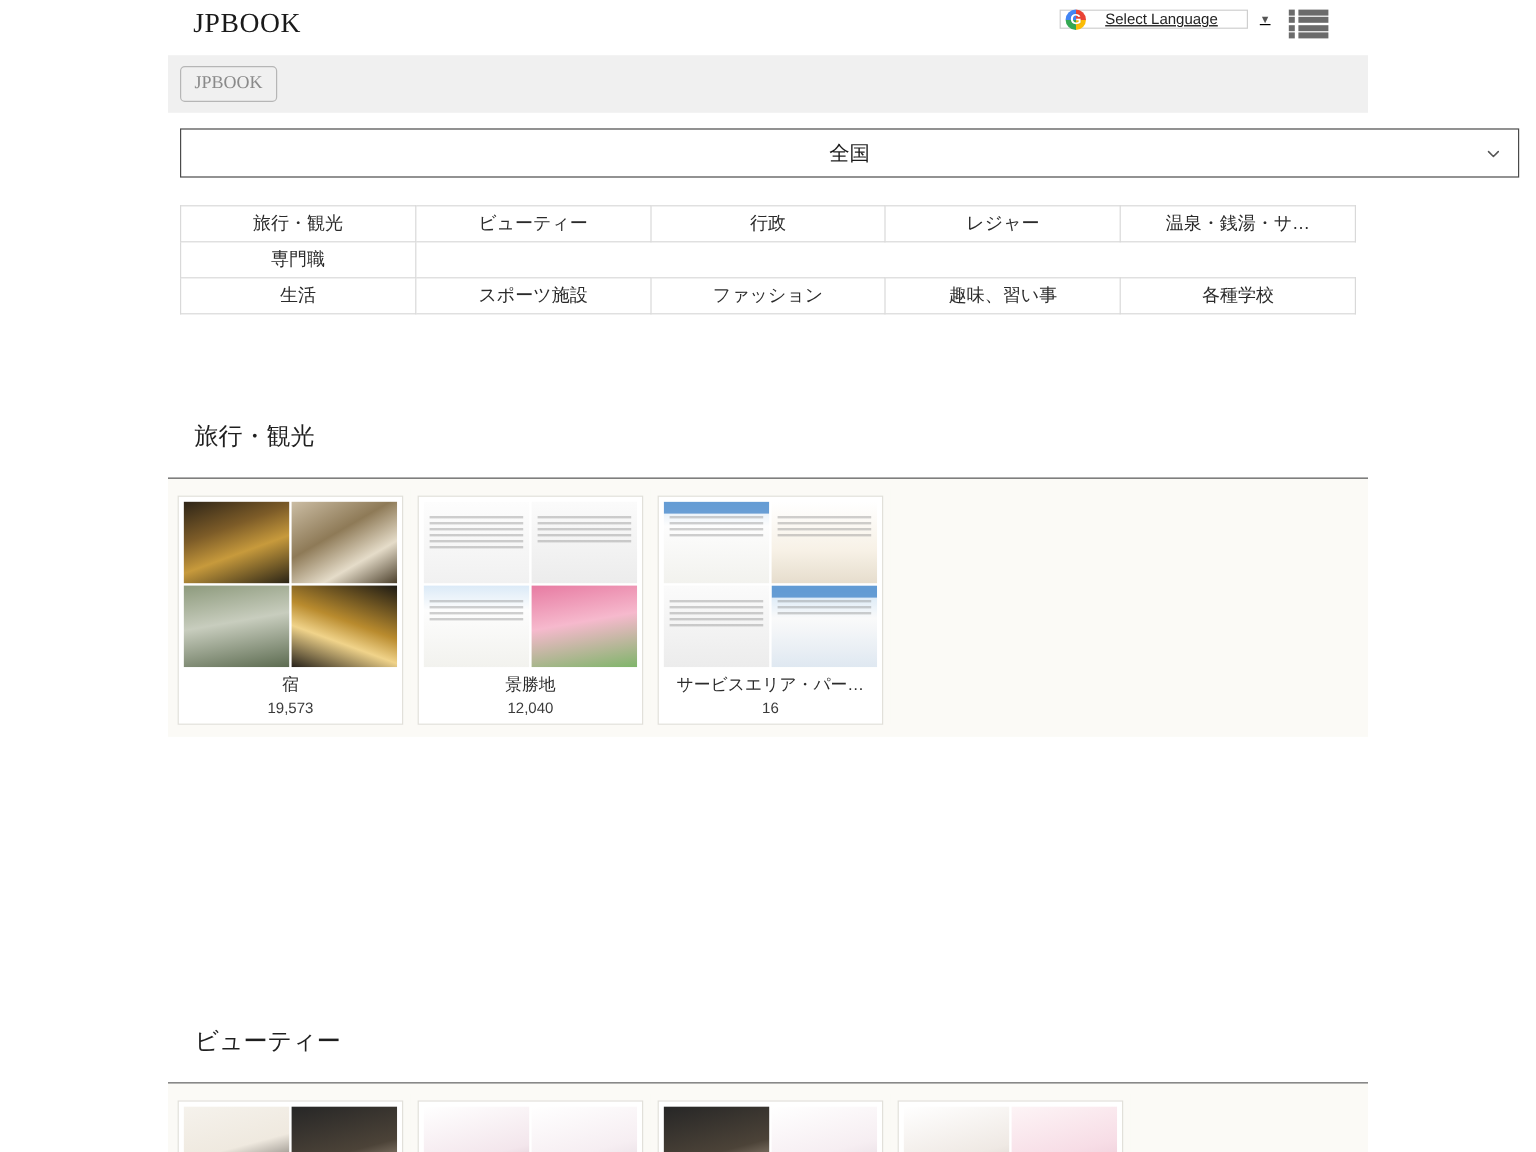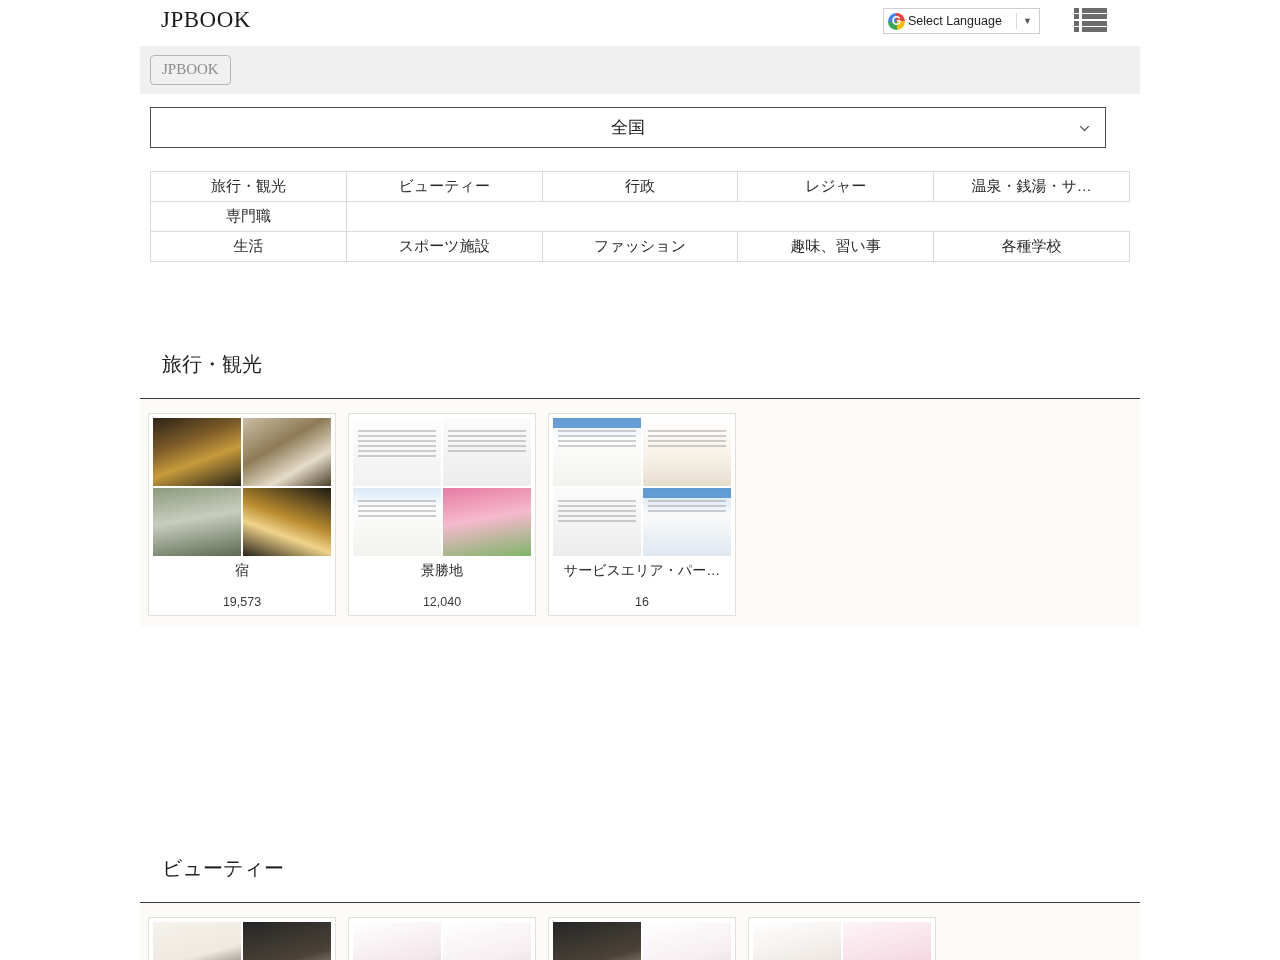--- a/index.html
+++ b/index.html
@@ -18,23 +18,23 @@
     background: #ffffff;
   }
   .brand {
     position: absolute; left: 161px; top: 7px;
     font-family: "Liberation Serif", "DejaVu Serif", serif;
     font-size: 23px; font-weight: 400; color: #1a1a1a;
     letter-spacing: .5px;
   }
   .translate-widget {
     position: absolute; left: 883px; top: 8px;
-    width: 157px; height: 26px;
+    width: 157px; height: 16px;
     border: 1px solid #cfcfcf; background: #fff;
-    display: flex; align-items: center; gap: 3px; padding: 0 4px;
+    display: flex; align-items: center; gap: 16px; padding: 0 4px; text-decoration: underline;
   }
   .g-logo {
     width: 17px; height: 17px; position: relative; flex: none;
     border-radius: 50%; overflow: hidden;
     background: conic-gradient(from 0deg, #ea4335 0 25%, #fbbc05 25% 50%, #34a853 50% 75%, #4285f4 75% 100%);
   }
   .g-logo::after {
     content: "G"; position: absolute; inset: 0;
     display: flex; align-items: center; justify-content: center;
     font-family: "Liberation Sans", sans-serif; font-weight: 700;
@@ -66,21 +66,21 @@
   .crumb-btn {
     border: 1px solid #b6b6b6; border-radius: 4px;
     background: #f0f0f0; color: #8a8a8a;
     font-family: "Liberation Serif", "DejaVu Serif", serif;
     font-size: 15px; padding: 5px 11px; line-height: 1.15;
   }
 
   
   .region-select {
     position: absolute; left: 150px; top: 107px;
-    width: 956px; height: 41px;
+    width: 1116px; height: 41px;
     border: 1px solid #4a4a4a; background: #fff;
     display: flex; align-items: center; justify-content: center;
     font-size: 17px; color: #1a1a1a;
   }
   .region-caret {
     position: absolute; right: 14px; top: 50%; transform: translateY(-50%);
     width: 13px; height: 13px;
   }
   .region-caret svg { display:block; }
 
@@ -135,21 +135,21 @@
     overflow: hidden; position: relative; background: #fff;
     display: grid; grid-template-columns: 1fr 1fr; grid-template-rows: 1fr 1fr;
     gap: 2px;
   }
   .thumb .q { width: 100%; height: 100%; overflow: hidden; position: relative; }
   .card-label {
     text-align: center; font-size: 14px; color: #2b2b2b;
     margin-top: 6px; white-space: nowrap; overflow: hidden; text-overflow: ellipsis;
   }
   .card-count {
-    text-align: center; font-size: 12.5px; color: #3a3a3a; margin-top: 15px;
+    text-align: center; font-size: 12.5px; color: #3a3a3a; margin-top: 3px;
   }
 
   .photo-inn1 { background: linear-gradient(160deg,#2d2417 0%,#7d5c28 35%,#c79a3c 60%,#2a2416 100%); }
   .photo-inn2 { background: linear-gradient(150deg,#cbbda4 0%,#8e7a57 40%,#e5dcc9 70%,#4b3f2b 100%); }
   .photo-inn3 { background: linear-gradient(170deg,#8d9a7c 0%,#c8cdbe 45%,#5c6b50 100%); }
   .photo-inn4 { background: linear-gradient(200deg,#1d1a14 0%,#b98b2e 45%,#f0d38a 65%,#26211a 100%); }
 
   .photo-monkey { background: linear-gradient(150deg,#5d6b4a 0%,#9aa388 40%,#d8d2c4 75%,#3f4a33 100%); }
   .photo-field  { background: linear-gradient(180deg,#9ed0ef 0%,#cfe7c3 45%,#e9e4cf 100%); }
   .photo-tulip  { background: linear-gradient(180deg,#9fd3f0 0%,#6aa84f 35%,#d85d4a 60%,#e8c84a 80%,#caa06a 100%); }

